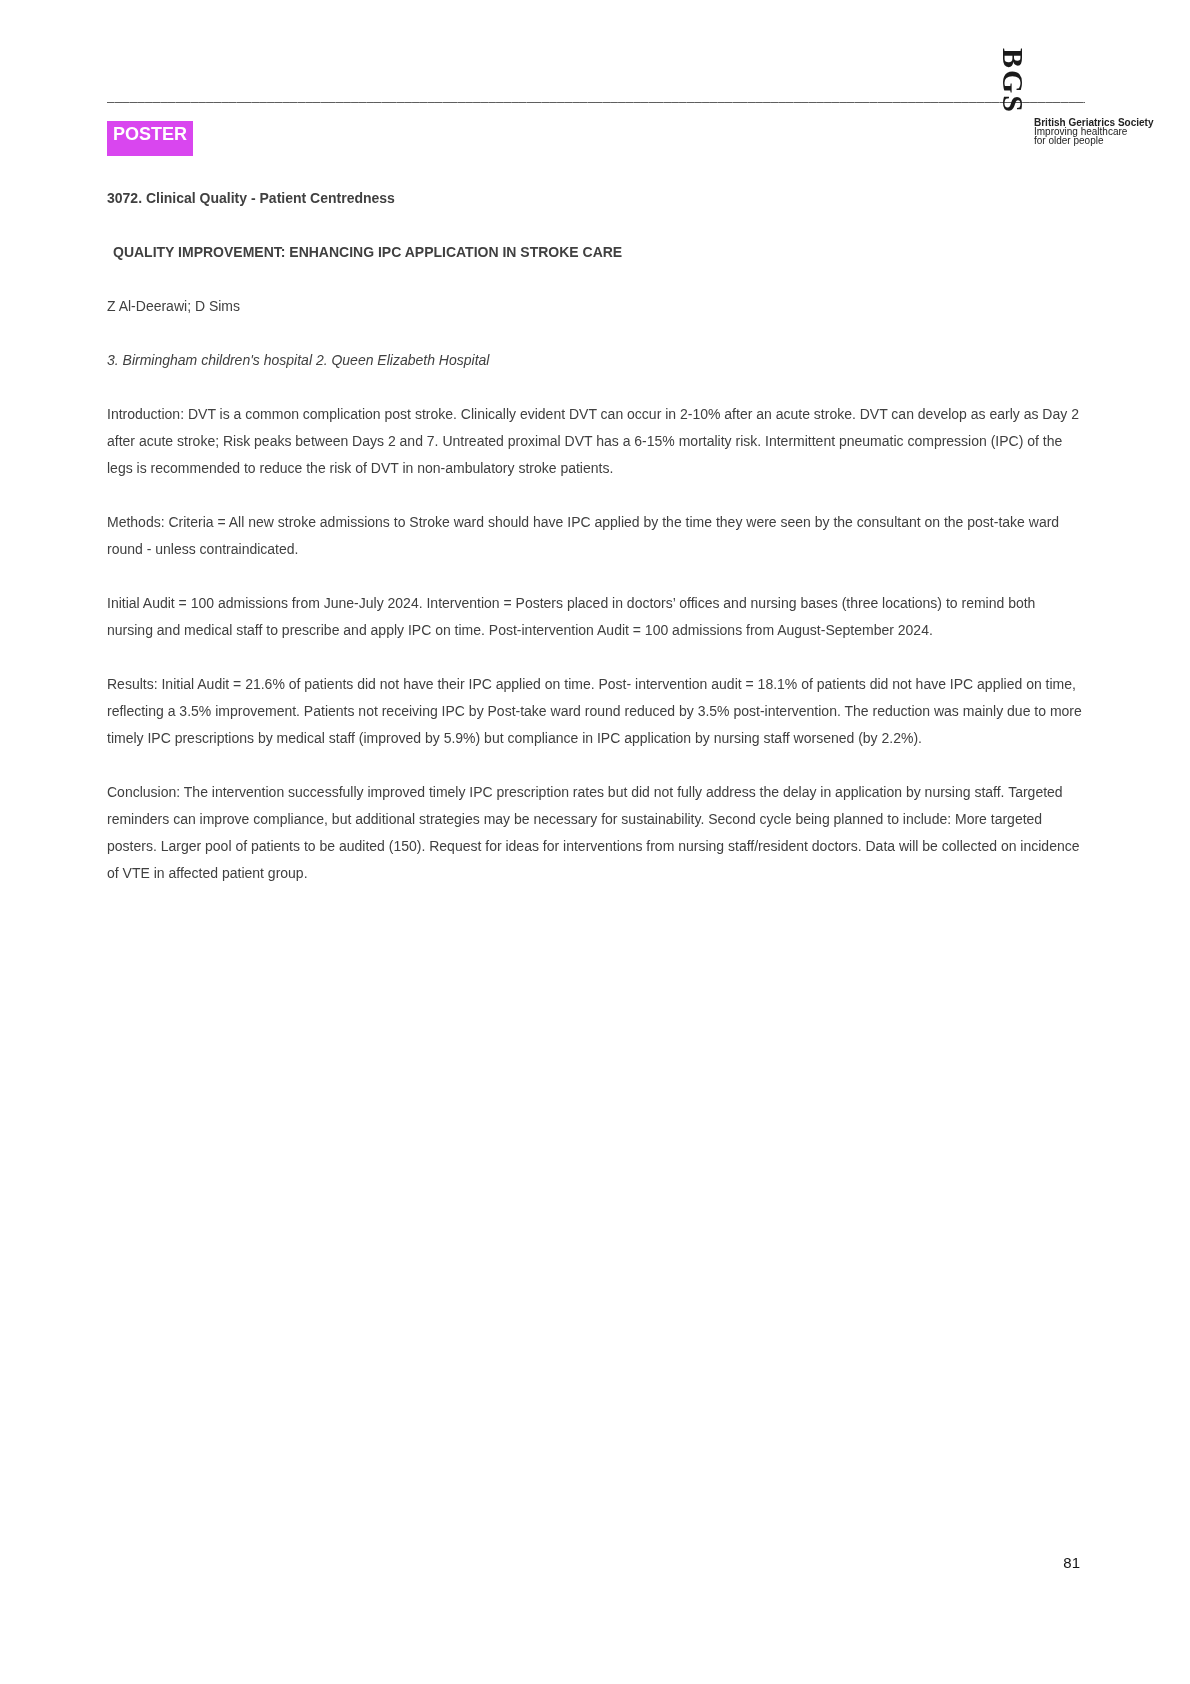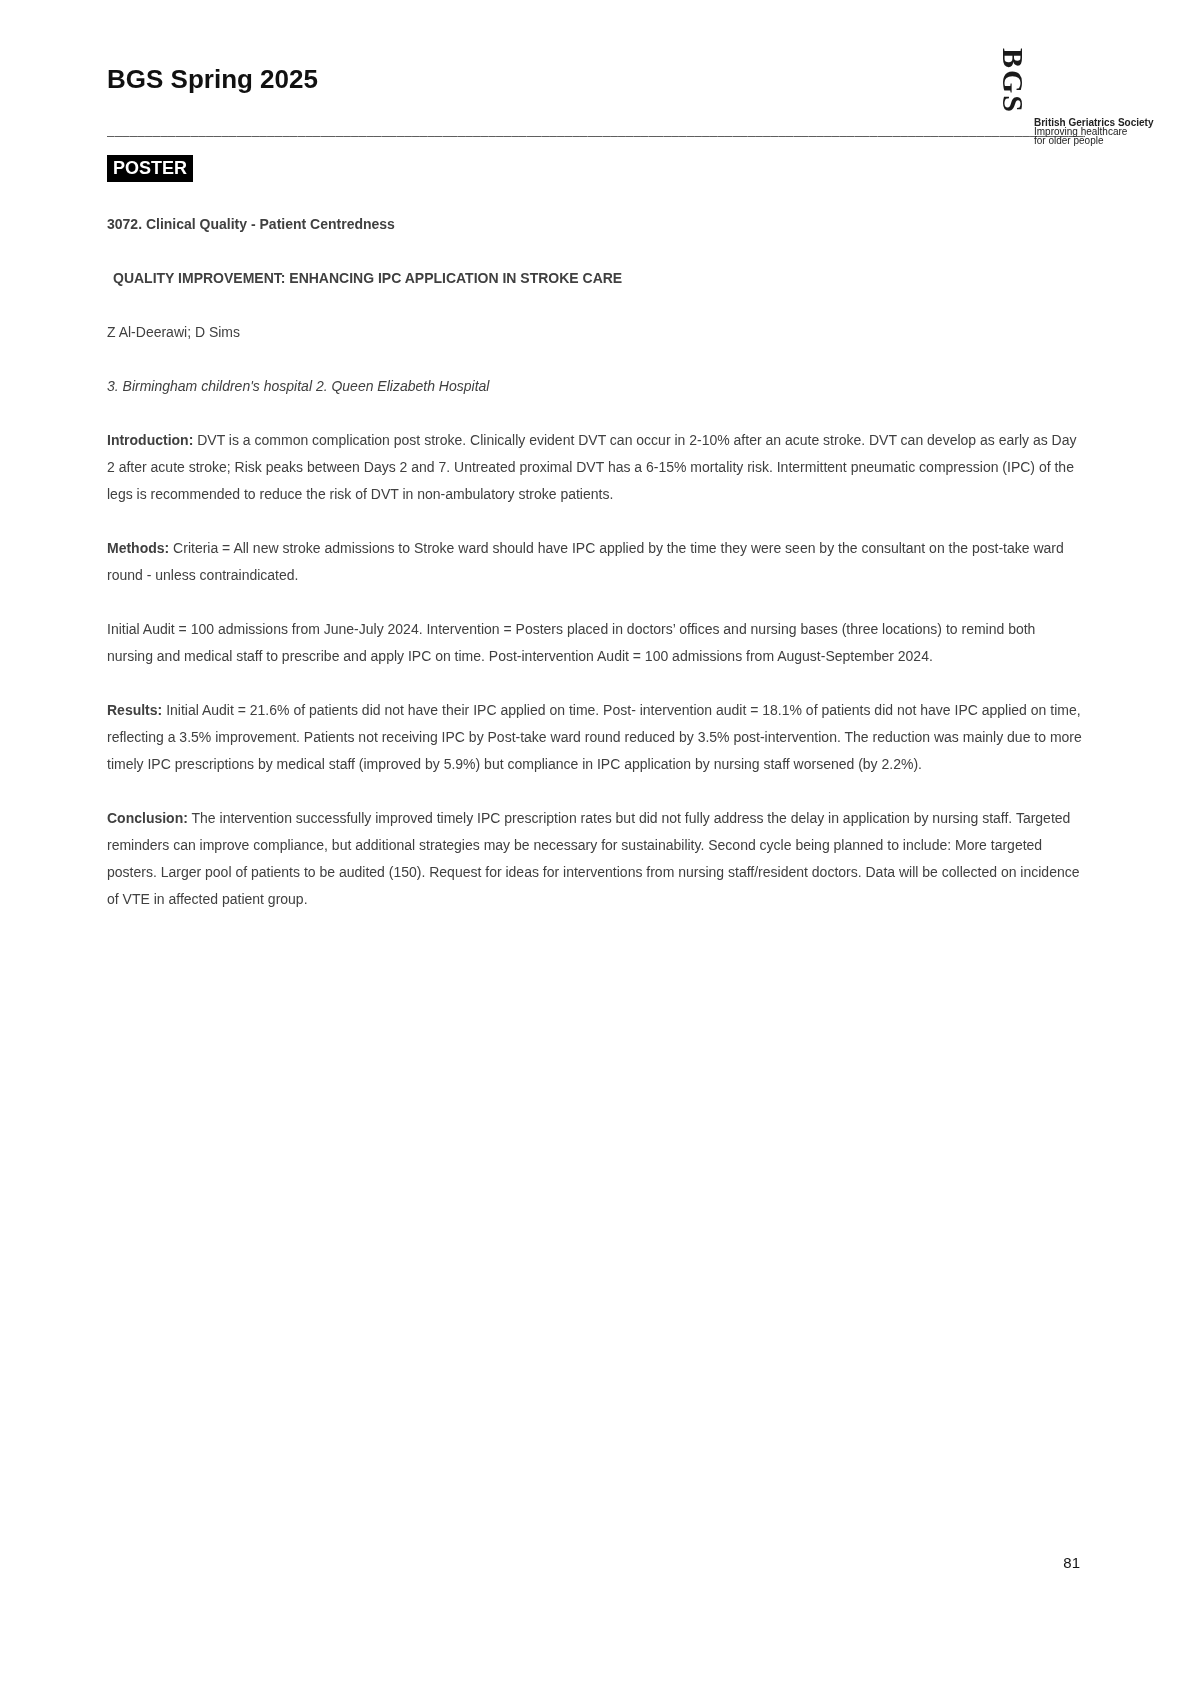--- a/index.html
+++ b/index.html
@@ -72,37 +72,37 @@
     white-space: nowrap;
     overflow: hidden;
     letter-spacing: 0.4px;
   }
   .badge-row {
     margin-top: 15px;
     margin-bottom: 29px;
   }
   .poster-badge {
     display: inline-block;
-    background: #000000;
+    background: #d946ef;
     color: #ffffff;
     font-weight: bold;
     font-size: 18px;
     line-height: 24px;
-    padding: 1px 6px 2px 6px;
+    padding: 1px 6px 10px 6px;
   }
   p {
     margin: 0 0 27px 0;
     font-size: 14px;
     line-height: 27px;
     color: #404040;
   }
   .bold { font-weight: bold; }
   .abstract-title { padding-left: 6px; }
   .italic { font-style: italic; }
-  b.para-label { font-weight: bold; margin-top: 42px; }
+  b.para-label { font-weight: normal; margin-top: 42px; }
   .page-number {
     position: absolute;
     top: 1551px;
     right: 110px;
     font-size: 15px;
     line-height: 24px;
     color: #141414;
   }
 </style>
 </head>
@@ -116,21 +116,20 @@
     </div>
     <div class="logo-tagline">
       <div class="bold-line">British Geriatrics Society</div>
       <div>Improving healthcare</div>
       <div>for older people</div>
     </div>
   </div>
 
   <div class="content">
 
-    <h1 class="doc-title">BGS Spring 2025</h1>
 
     <div class="separator">________________________________________________________________________________________________________________________________________________</div>
 
     <div class="badge-row">
       <span class="poster-badge">POSTER</span>
     </div>
 
     <p class="bold">3072. Clinical Quality - Patient Centredness</p>
 
     <p class="bold abstract-title">QUALITY IMPROVEMENT: ENHANCING IPC APPLICATION IN STROKE CARE</p>

